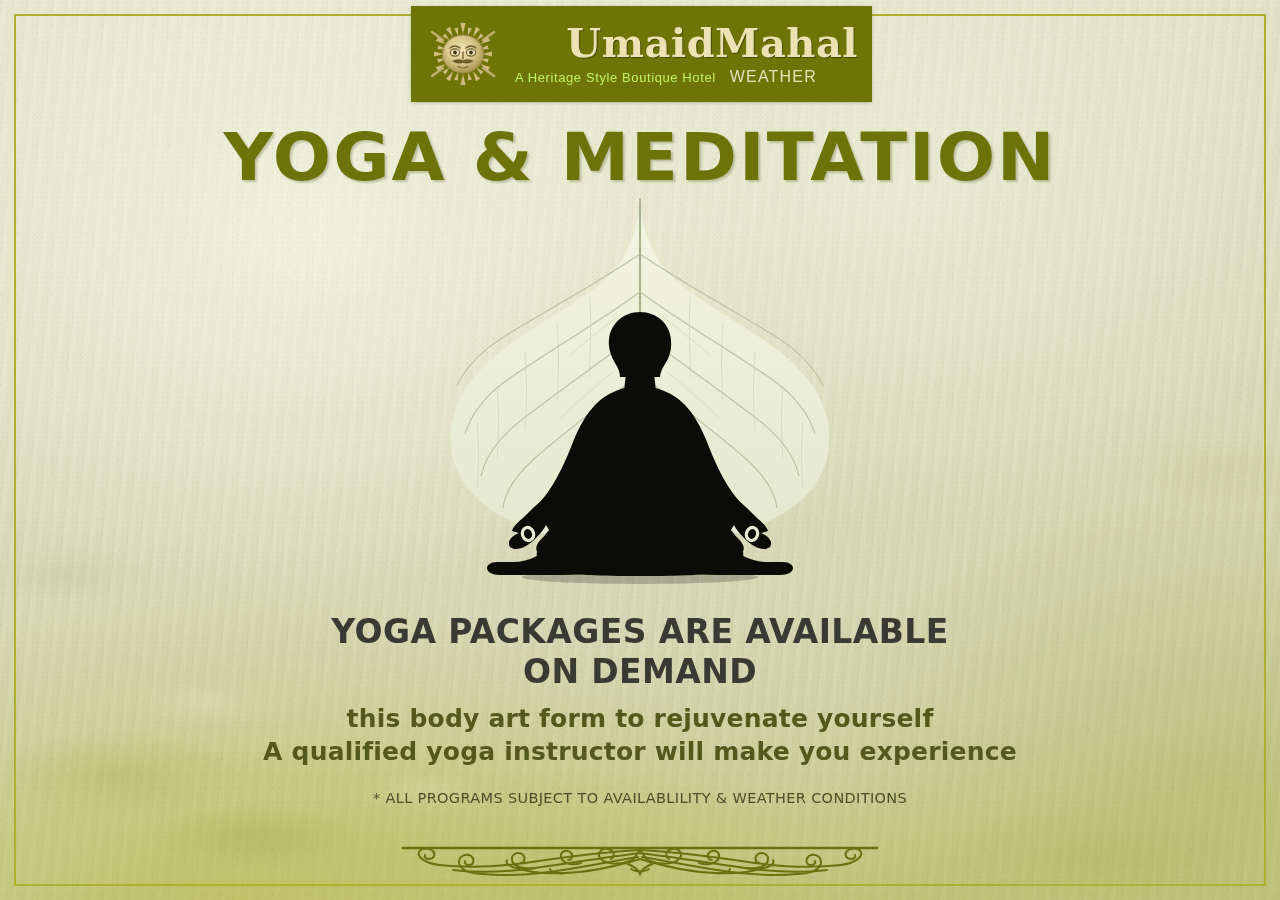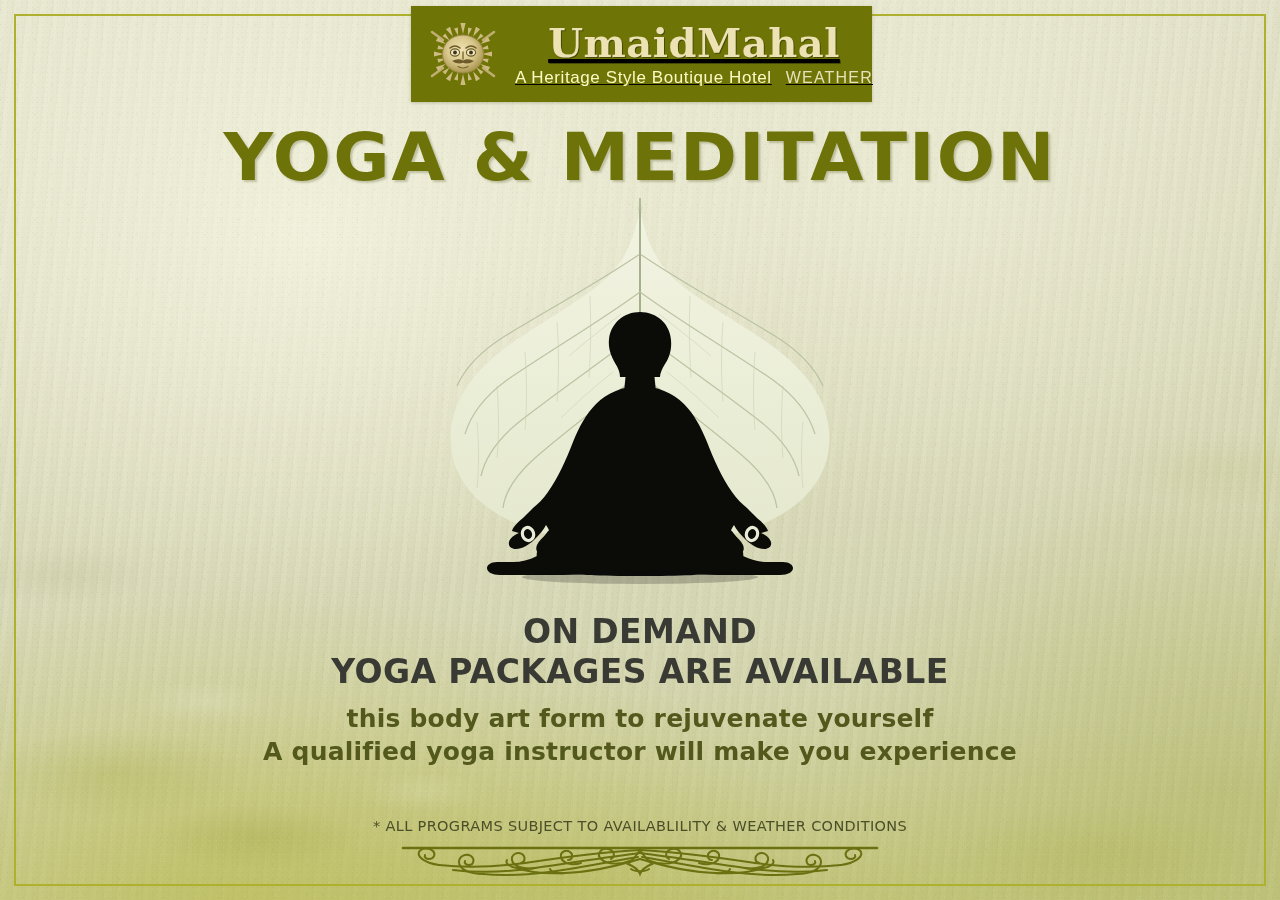--- a/index.html
+++ b/index.html
@@ -97,46 +97,45 @@
   .sun-wrap {
     width: 104px;
     flex: 0 0 104px;
     display: flex;
     align-items: center;
     justify-content: center;
   }
   .logo-text {
     flex: 1 1 auto;
     padding-right: 14px;
-    text-align: center;
+    text-align: right;
     line-height: 1;
-    text-decoration: underline;
   }
   .wordmark {
     font-family: "DejaVu Serif", "Liberation Serif", serif;
     font-weight: bold;
     font-size: 40px;
     letter-spacing: 0.5px;
     color: #ece2b4;
     text-shadow: 1px 1px 0 rgba(40,42,4,0.55);
     white-space: nowrap;
     font-style: normal;
   }
   .tagline {
     margin-top: 6px;
     display: flex;
     align-items: baseline;
     gap: 14px;
     white-space: nowrap;
   }
   .tagline-main {
     font-family: "Liberation Sans", sans-serif;
-    font-size: 17px;
+    font-size: 13px;
     font-weight: normal;
-    color: #fef9c3;
+    color: #bef264;
     letter-spacing: 0.6px;
   }
   .tagline-city {
     font-family: "Liberation Sans", sans-serif;
     font-size: 16px;
     color: #e8e1ba;
     letter-spacing: 1.2px;
   }
 
   
@@ -189,21 +188,21 @@
     font-family: "DejaVu Sans", sans-serif;
     font-weight: bold;
     font-size: 25px;
     line-height: 1.30;
     letter-spacing: 0.2px;
     color: #53591c;
   }
   #disclaimer {
     position: absolute;
     left: 0;
-    top: 818px;
+    top: 790px;
     width: 100%;
     text-align: center;
     font-family: "DejaVu Sans", sans-serif;
     font-size: 14.5px;
     font-weight: normal;
     letter-spacing: 0.35px;
     color: #4b4f27;
   }
 
   
@@ -493,22 +492,22 @@
         <g fill="none" stroke="#e9ecd6" stroke-width="3.2">
           <ellipse cx="367" cy="338" rx="5.6" ry="6.6" transform="rotate(18 367 338)"></ellipse>
           <ellipse cx="143" cy="338" rx="5.6" ry="6.6" transform="rotate(-18 143 338)"></ellipse>
         </g>
 
         <ellipse cx="255" cy="381" rx="118" ry="7" fill="#0b0b08" opacity="0.22"></ellipse>
       </svg>
     </div>
 
     <div id="subhead">
+      <div>YOGA PACKAGES ARE AVAILABLE</div>
       <div>ON DEMAND</div>
-      <div>YOGA PACKAGES ARE AVAILABLE</div>
     </div>
 
     <div id="blurb">
       <div>this body art form to rejuvenate yourself</div>
       <div>A qualified yoga instructor will make you experience</div>
     </div>
 
     <div id="disclaimer">* ALL PROGRAMS SUBJECT TO AVAILABLILITY &amp; WEATHER CONDITIONS</div>
 
     <div id="ornament">

